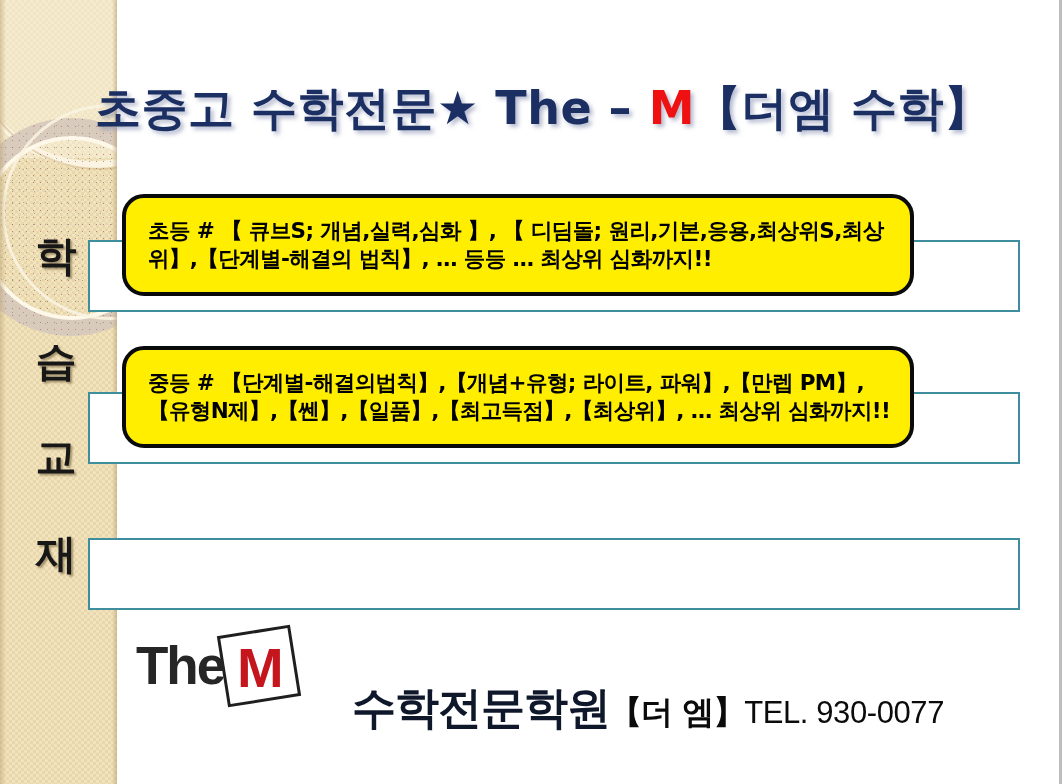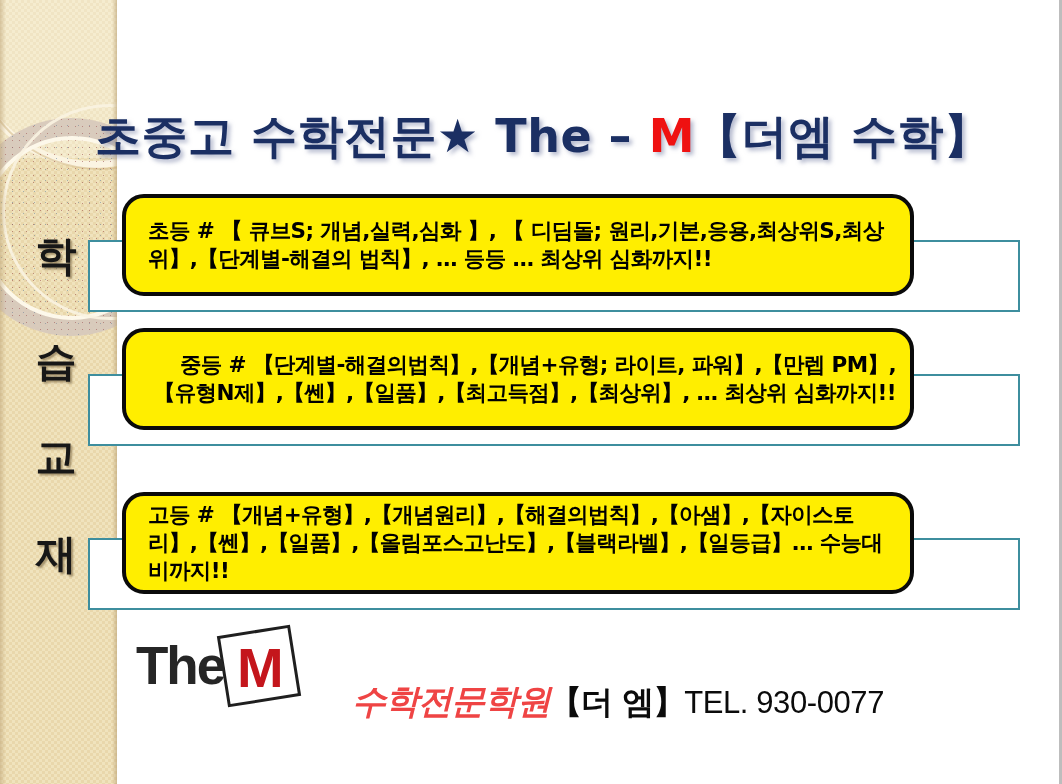--- a/index.html
+++ b/index.html
@@ -130,32 +130,31 @@
     left: 95px;
     top: 78px;
     width: 950px;
     font-size: 46px;
     font-weight: bold;
     color: #1b2f63;
     letter-spacing: 0.5px;
     white-space: nowrap;
     text-shadow: 3px 3px 4px rgba(120,130,165,.55);
     font-family: "DejaVu Sans", "Liberation Sans", sans-serif;
-    margin-top: 28px;
   }
   .title .red { color: #ef1111; }
 
   
   .boxwrap {
     position: absolute;
     left: 88px;
     width: 940px;
   }
   .boxwrap.b0 { top: 194px; height: 128px; }
-  .boxwrap.b1 { top: 328px; height: 128px; text-align: right; }
+  .boxwrap.b1 { top: 346px; height: 128px; }
   .boxwrap.b2 { top: 492px; height: 128px; }
 
   .frame {
     position: absolute;
     left: 0;
     top: 46px;
     width: 932px;
     height: 72px;
     background: #ffffff;
     border: 2px solid #3e8e9e;
@@ -218,25 +217,24 @@
   }
 
   .footer-text {
     position: absolute;
     left: 352px;
     top: 679px;
     white-space: nowrap;
     font-family: "DejaVu Sans", "Liberation Sans", sans-serif;
   }
   .footer-academy {
-    font-size: 34px;
-    font-weight: bold;
-    color: #ef4444;
+    font-size: 44px;
+    font-weight: bold;
+    color: #0f172a;
     letter-spacing: -1px;
-    font-style: italic;
   }
   .footer-brand {
     font-size: 32px;
     font-weight: bold;
     color: #0b0b0b;
     letter-spacing: -1px;
   }
   .footer-tel {
     font-size: 31px;
     font-weight: normal;
@@ -278,23 +276,20 @@
 
   <div class="boxwrap b1">
     <div class="frame"></div>
     <div class="bubble">
       <div class="bubble-text">중등 # 【단계별-해결의법칙】,【개념+유형; 라이트, 파워】,【만렙 PM】, 【유형N제】,【쎈】,【일품】,【최고득점】,【최상위】, … 최상위 심화까지!!</div>
     </div>
   </div>
 
   <div class="boxwrap b2">
     <div class="frame"></div>
-    <div class="bubble">
-      <div class="bubble-text">고등 # 【개념+유형】,【개념원리】,【해결의법칙】,【아샘】,【자이스토리】,【쎈】,【일품】,【올림포스고난도】,【블랙라벨】,【일등급】… 수능대비까지!!</div>
-    </div>
   </div>
 
   <div class="logo">
     <div class="logo-box"></div>
     <div class="logo-the">The</div>
     <div class="logo-m">M</div>
   </div>
 
   <div class="footer-text"><span class="footer-academy">수학전문학원</span><span class="footer-brand">【더 엠】</span><span class="footer-tel">TEL. 930-0077</span></div>
 

